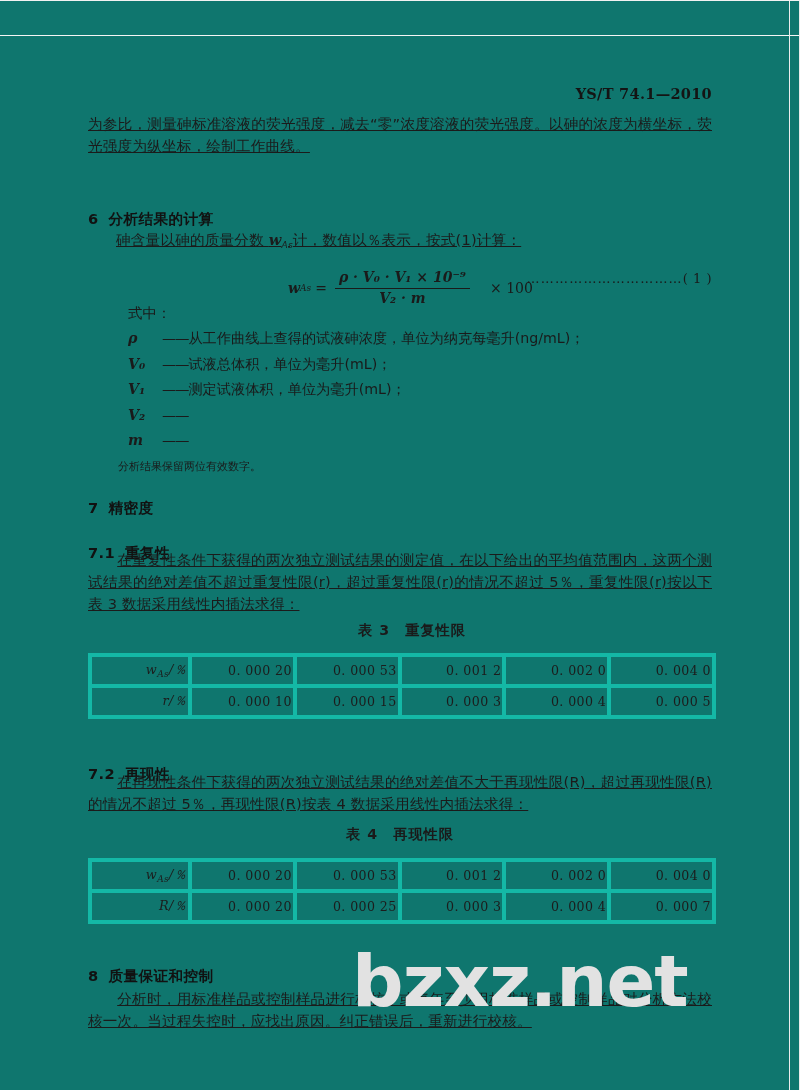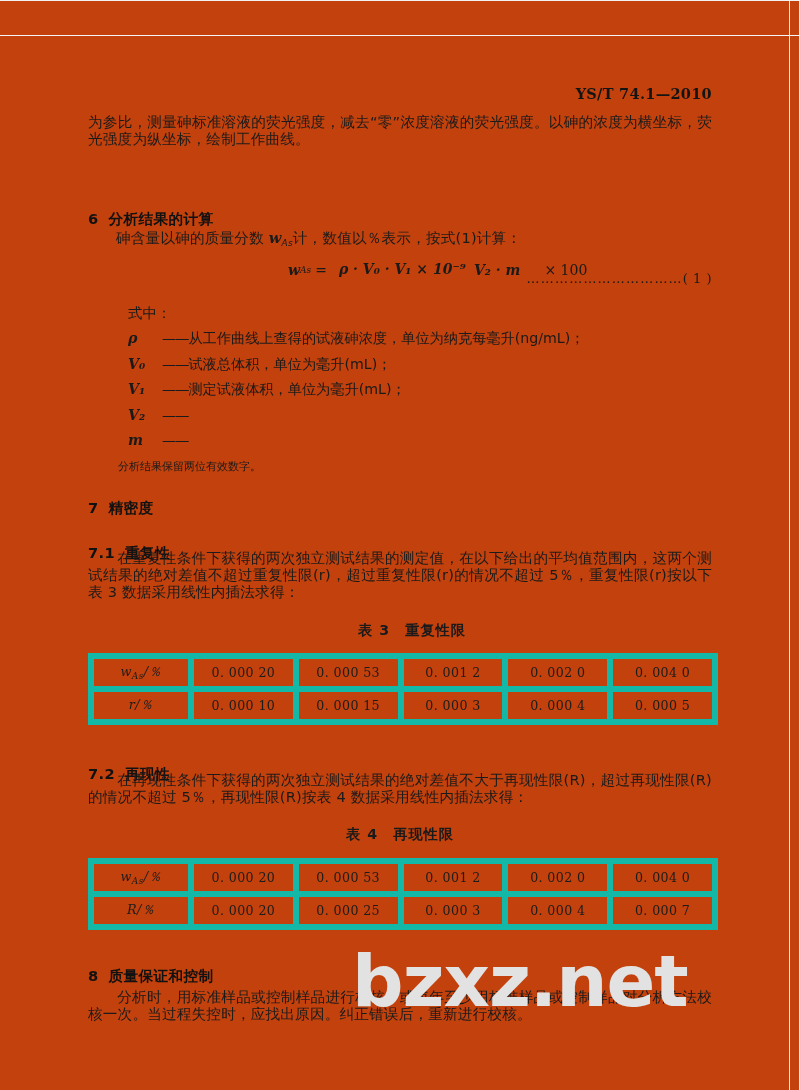--- a/index.html
+++ b/index.html
@@ -11,21 +11,21 @@
     width: 800px;
     height: 1090px;
     font-family: "DejaVu Sans", "Liberation Sans", sans-serif;
     color: #1a1a1a;
     position: relative;
     overflow: hidden;
   }
   .page {
     position: absolute;
     inset: 0;
-    background: #c2410c;
+    background: #0f766e;
     border-top: 1px solid #f2f2f2;
     border-right: 1px solid #ebebeb;
   }
   .page-edge-top {
     position: absolute;
     left: 0; right: 0; top: 34px;
     height: 1px;
     background: #f5f5f5;
   }
   .page-edge-right {
@@ -50,24 +50,25 @@
     font-weight: bold;
     font-size: 14.5px;
     letter-spacing: 0.3px;
     color: #141414;
     white-space: nowrap;
   }
 
   
   .para {
     font-size: 14.6px;
-    line-height: 17px;
+    line-height: 22px;
     letter-spacing: 0.2px;
     text-align: justify;
     color: #1b1b1b;
+    text-decoration: underline;
   }
   .indent { text-indent: 2em; }
   .clause {
     font-size: 14.6px;
     font-weight: bold;
     letter-spacing: 0.4px;
     color: #111;
     white-space: nowrap;
     margin-top: 26px;
   }
@@ -84,23 +85,23 @@
     left: 200px;
     top: 2px;
     display: flex;
     align-items: center;
     font-size: 14px;
   }
   .var { font-style: italic; font-weight: bold; }
   .sub { font-size: 9px; vertical-align: -3px; font-style: italic; }
   .frac {
     display: inline-flex;
-    flex-direction: row;
+    flex-direction: column;
     align-items: center;
-    margin: 0 4px;
+    margin: 8px 4px;
     line-height: 1.25;
     text-align: center;
   }
   .frac .top { padding: 0 4px 1px 4px; white-space: nowrap; }
   .frac .bar { width: 100%; height: 1.3px; background: #1a1a1a; }
   .frac .bot { padding: 1px 4px 0 4px; white-space: nowrap; }
   .eqnum {
     position: absolute;
     right: 0;
     top: 12px;
@@ -136,23 +137,23 @@
     font-weight: bold;
     letter-spacing: 1px;
   }
   table.data {
     border-collapse: collapse;
     width: 624px;
     table-layout: fixed;
     font-family: "DejaVu Serif", "Liberation Serif", serif;
   }
   table.data td {
-    border: 6px solid #14b8a6;
+    border: 4px solid #14b8a6;
     height: 25px;
-    text-align: center;
+    text-align: right;
     vertical-align: middle;
     font-size: 12.6px;
     letter-spacing: 0.4px;
     color: #1c1c1c;
   }
   table.data td.head {
     font-style: italic;
     font-size: 12.8px;
   }
   table.data col.c0 { width: 100px; }

